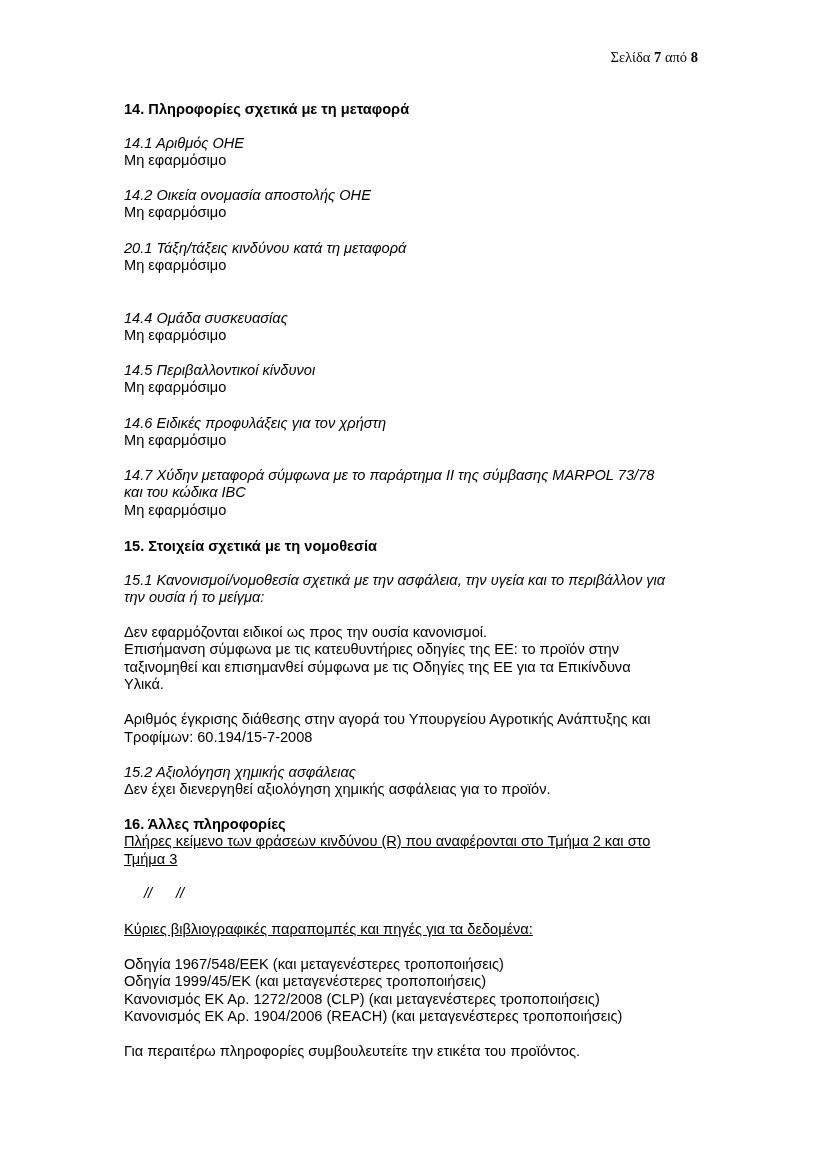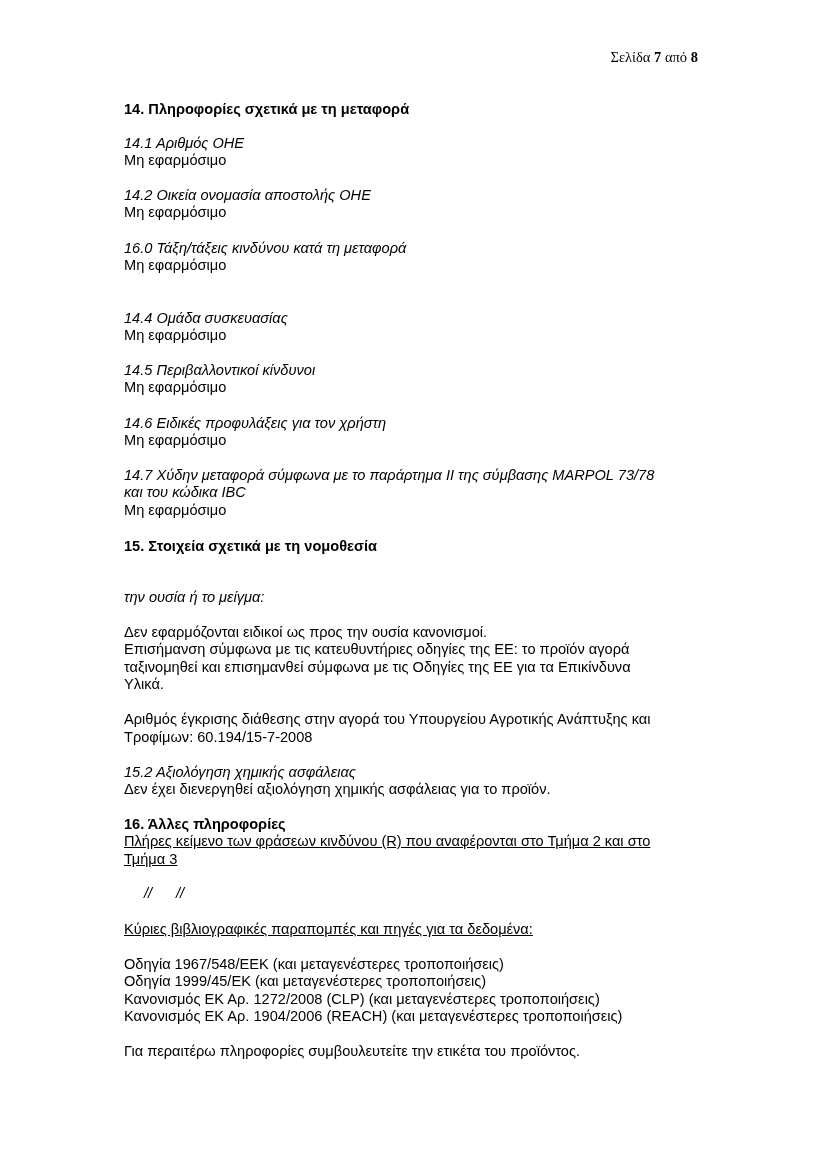--- a/index.html
+++ b/index.html
@@ -25,42 +25,43 @@
   </div>
 
   <div class="t h" style="top:101px">14. Πληροφορίες σχετικά με τη μεταφορά</div>
 
   <div class="t i" style="top:135px">14.1 Αριθμός ΟΗΕ</div>
   <div class="t" style="top:152px">Μη εφαρμόσιμο</div>
 
   <div class="t i" style="top:187px">14.2 Οικεία ονομασία αποστολής ΟΗΕ</div>
   <div class="t" style="top:204px">Μη εφαρμόσιμο</div>
 
-  <div class="t i" style="top:240px">16.0 Τάξη/τάξεις κινδύνου κατά τη μεταφορά</div>
+  <div class="t i" style="top:240px">20.1 Τάξη/τάξεις κινδύνου κατά τη μεταφορά</div>
   <div class="t" style="top:257px">Μη εφαρμόσιμο</div>
 
   <div class="t i" style="top:310px">14.4 Ομάδα συσκευασίας</div>
   <div class="t" style="top:327px">Μη εφαρμόσιμο</div>
 
   <div class="t i" style="top:362px">14.5 Περιβαλλοντικοί κίνδυνοι</div>
   <div class="t" style="top:379px">Μη εφαρμόσιμο</div>
 
   <div class="t i" style="top:415px">14.6 Ειδικές προφυλάξεις για τον χρήστη</div>
   <div class="t" style="top:432px">Μη εφαρμόσιμο</div>
 
   <div class="t i" style="top:467px">14.7 Χύδην μεταφορά σύμφωνα με το παράρτημα II της σύμβασης MARPOL 73/78</div>
   <div class="t i" style="top:484px">και του κώδικα IBC</div>
   <div class="t" style="top:502px">Μη εφαρμόσιμο</div>
 
   <div class="t h" style="top:538px">15. Στοιχεία σχετικά με τη νομοθεσία</div>
 
+  <div class="t i" style="top:572px">15.1 Κανονισμοί/νομοθεσία σχετικά με την ασφάλεια, την υγεία και το περιβάλλον για</div>
   <div class="t i" style="top:589px">την ουσία ή το μείγμα:</div>
 
   <div class="t" style="top:624px">Δεν εφαρμόζονται ειδικοί ως προς την ουσία κανονισμοί.</div>
-  <div class="t" style="top:641px">Επισήμανση σύμφωνα με τις κατευθυντήριες οδηγίες της ΕΕ: το προϊόν αγορά</div>
+  <div class="t" style="top:641px">Επισήμανση σύμφωνα με τις κατευθυντήριες οδηγίες της ΕΕ: το προϊόν στην</div>
   <div class="t" style="top:659px">ταξινομηθεί και επισημανθεί σύμφωνα με τις Οδηγίες της ΕΕ για τα Επικίνδυνα</div>
   <div class="t" style="top:676px">Υλικά.</div>
   <div class="t" style="top:711px">Αριθμός έγκρισης διάθεσης στην αγορά του Υπουργείου Αγροτικής Ανάπτυξης και</div>
   <div class="t" style="top:729px">Τροφίμων: 60.194/15-7-2008</div>
 
   <div class="t i" style="top:764px">15.2 Αξιολόγηση χημικής ασφάλειας</div>
   <div class="t" style="top:781px">Δεν έχει διενεργηθεί αξιολόγηση χημικής ασφάλειας για το προϊόν.</div>
 
   <div class="t h" style="top:816px">16. Άλλες πληροφορίες</div>
   <div class="t u" style="top:833px">Πλήρες κείμενο των φράσεων κινδύνου (R) που αναφέρονται στο Τμήμα 2 και στο</div>

